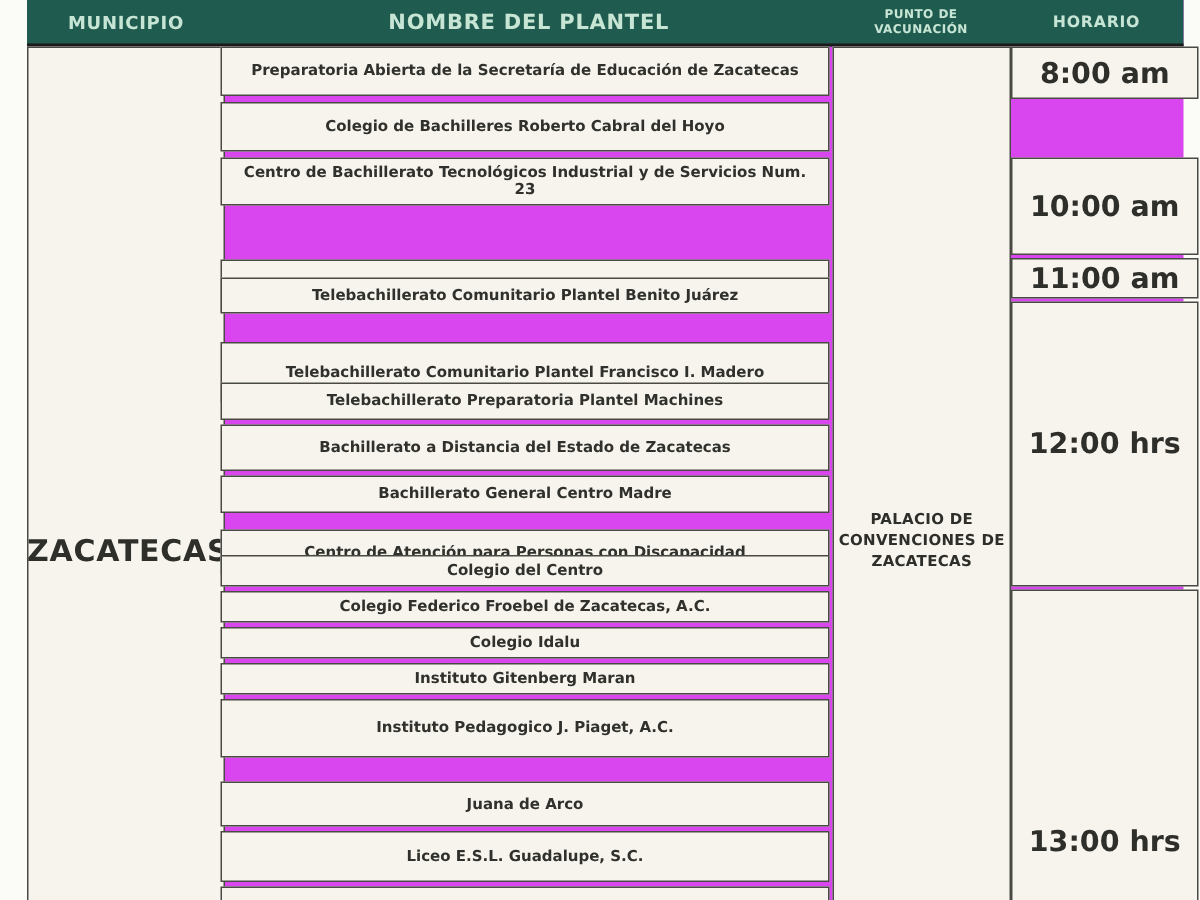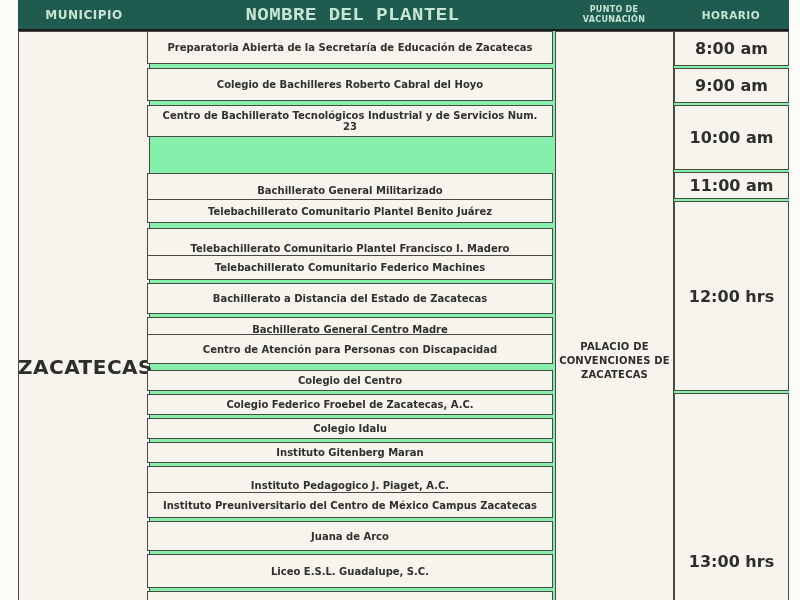--- a/index.html
+++ b/index.html
@@ -1,34 +1,34 @@
 <!DOCTYPE html>
 <html><head>
 <meta charset="utf-8">
 <style>
   * { margin:0; padding:0; box-sizing:border-box; }
   html,body { font-family:"DejaVu Sans","Liberation Sans",sans-serif; }
   #screen{
     position:relative; width:800px; height:600px;
-    background:#86efac; overflow:hidden;
+    background:#d946ef; overflow:hidden;
   }
   .margin-strip{ position:absolute; top:0; height:600px; background:#fbfbf8; }
   #margin-left{ left:0; width:18px; }
   #margin-right{ left:789px; width:11px; }
 
   
   #header-bar{
     position:absolute; left:18px; top:0; width:771px; height:31px;
     background:#1f5b4e; border-bottom:2px solid #1a1a18;
     display:flex; align-items:center;
   }
   .hcell{ display:flex; align-items:center; justify-content:center;
           text-align:center; color:#c7e5d5; font-weight:700; height:100%; }
   #hc-municipio{ width:132px; font-size:12px; letter-spacing:.5px; }
-  #hc-nombre   { width:405px; font-size:19px; letter-spacing:.5px;font-family:Liberation Mono, monospace; }
+  #hc-nombre   { width:405px; font-size:14px; letter-spacing:.5px; }
   #hc-punto    { width:118px; font-size:8px; line-height:1.25; padding:16px 14px; letter-spacing:.3px;}
   #hc-horario  { width:116px; font-size:10.5px; letter-spacing:.5px; }
 
   
   .cellbox{
     position:absolute; background:#f6f4ed; border:1.5px solid #4a4a44;
   }
   #municipio-box{ left:18px; width:132px; top:31px; height:578px; }
   #municipio-label{
     position:absolute; left:18px; width:132px; top:355px;
@@ -42,23 +42,23 @@
     line-height:1.4; letter-spacing:.2px;
   }
 
   .nrow{
     left:147px; width:406px;
     display:flex; align-items:center; justify-content:center;
     text-align:center; font-size:10px; font-weight:700; color:#30302c;
     padding:0 12px;
   }
   .hrow{
-    left:674px; width:115px;
+    left:674px; width:125px;
     display:flex; align-items:center; justify-content:center;
-    text-align:center; font-size:16px; font-weight:700; color:#2e2e2a;
+    text-align:center; font-size:19px; font-weight:700; color:#2e2e2a;
   }
 </style>
 </head>
 <body>
 
 <div id="screen">
 
   <div class="margin-strip" id="margin-left"></div>
   <div class="margin-strip" id="margin-right"></div>
 
@@ -80,69 +80,63 @@
     </div>
   <div class="cellbox nrow" style="top:68px;height:33px">
       <span>Colegio de Bachilleres Roberto Cabral del Hoyo</span>
     </div>
   <div class="cellbox nrow" style="top:105px;height:32px">
       <span>Centro de Bachillerato Tecnológicos Industrial y de Servicios Num. 23</span>
     </div>
   <div class="cellbox nrow" style="top:173px;height:35px">
       <span>Bachillerato General Militarizado</span>
     </div>
-  <div class="cellbox nrow" style="top:199px;height:24px">
+  <div class="cellbox nrow" style="top:185px;height:24px">
       <span>Telebachillerato Comunitario Plantel Benito Juárez</span>
     </div>
   <div class="cellbox nrow" style="top:228px;height:40px">
       <span>Telebachillerato Comunitario Plantel Francisco I. Madero</span>
     </div>
   <div class="cellbox nrow" style="top:255px;height:25px">
-      <span>Telebachillerato Comunitario Federico Machines</span>
+      <span>Telebachillerato Preparatoria Plantel Machines</span>
     </div>
   <div class="cellbox nrow" style="top:283px;height:31px">
       <span>Bachillerato a Distancia del Estado de Zacatecas</span>
     </div>
   <div class="cellbox nrow" style="top:317px;height:25px">
       <span>Bachillerato General Centro Madre</span>
     </div>
-  <div class="cellbox nrow" style="top:334px;height:30px">
+  <div class="cellbox nrow" style="top:353px;height:30px">
       <span>Centro de Atención para Personas con Discapacidad</span>
     </div>
   <div class="cellbox nrow" style="top:370px;height:21px">
       <span>Colegio del Centro</span>
     </div>
   <div class="cellbox nrow" style="top:394px;height:21px">
       <span>Colegio Federico Froebel de Zacatecas, A.C.</span>
     </div>
   <div class="cellbox nrow" style="top:418px;height:21px">
       <span>Colegio Idalu</span>
     </div>
   <div class="cellbox nrow" style="top:442px;height:21px">
       <span>Instituto Gitenberg Maran</span>
     </div>
   <div class="cellbox nrow" style="top:466px;height:39px">
       <span>Instituto Pedagogico J. Piaget, A.C.</span>
     </div>
-  <div class="cellbox nrow" style="top:492px;height:26px">
-      <span>Instituto Preuniversitario del Centro de México Campus Zacatecas</span>
-    </div>
   <div class="cellbox nrow" style="top:521px;height:30px">
       <span>Juana de Arco</span>
     </div>
   <div class="cellbox nrow" style="top:554px;height:34px">
       <span>Liceo E.S.L. Guadalupe, S.C.</span>
     </div>
   <div class="cellbox nrow" style="top:591px;height:20px"></div>
 
   <div class="cellbox hrow" style="top:31px;height:35px">
       <span>8:00 am</span>
-    </div>
-  <div class="cellbox hrow" style="top:68px;height:35px">
-      <span>9:00 am</span>
     </div>
   <div class="cellbox hrow" style="top:105px;height:65px">
       <span>10:00 am</span>
     </div>
   <div class="cellbox hrow" style="top:172px;height:27px">
       <span>11:00 am</span>
     </div>
   <div class="cellbox hrow" style="top:201px;height:190px">
       <span>12:00 hrs</span>
     </div>

